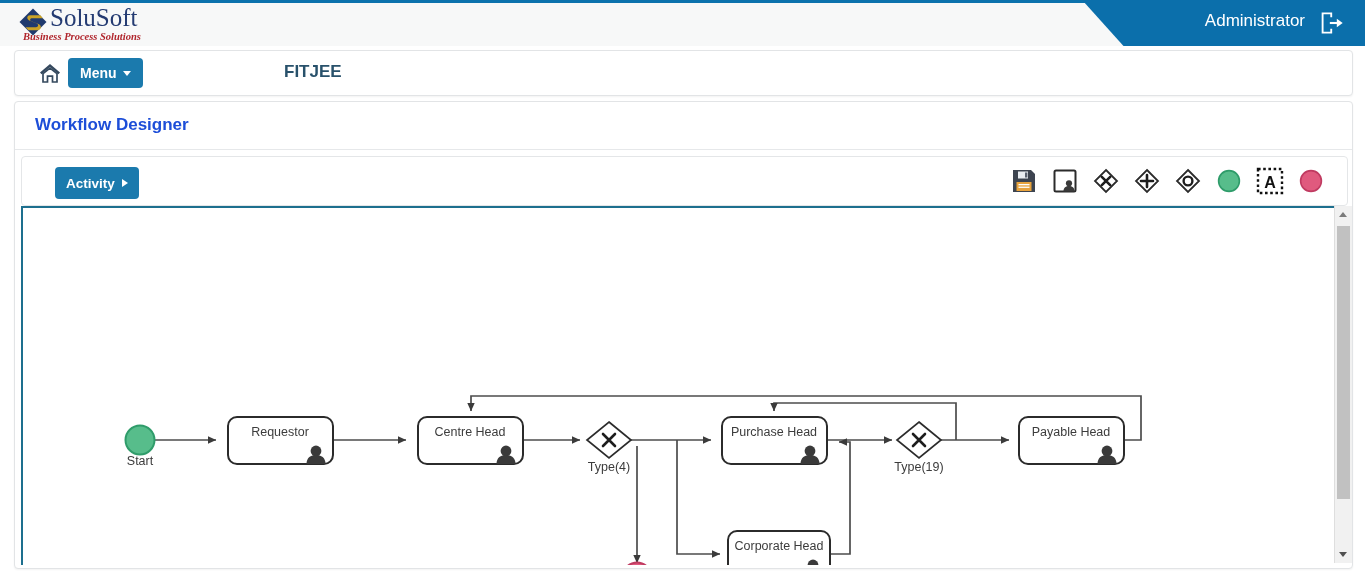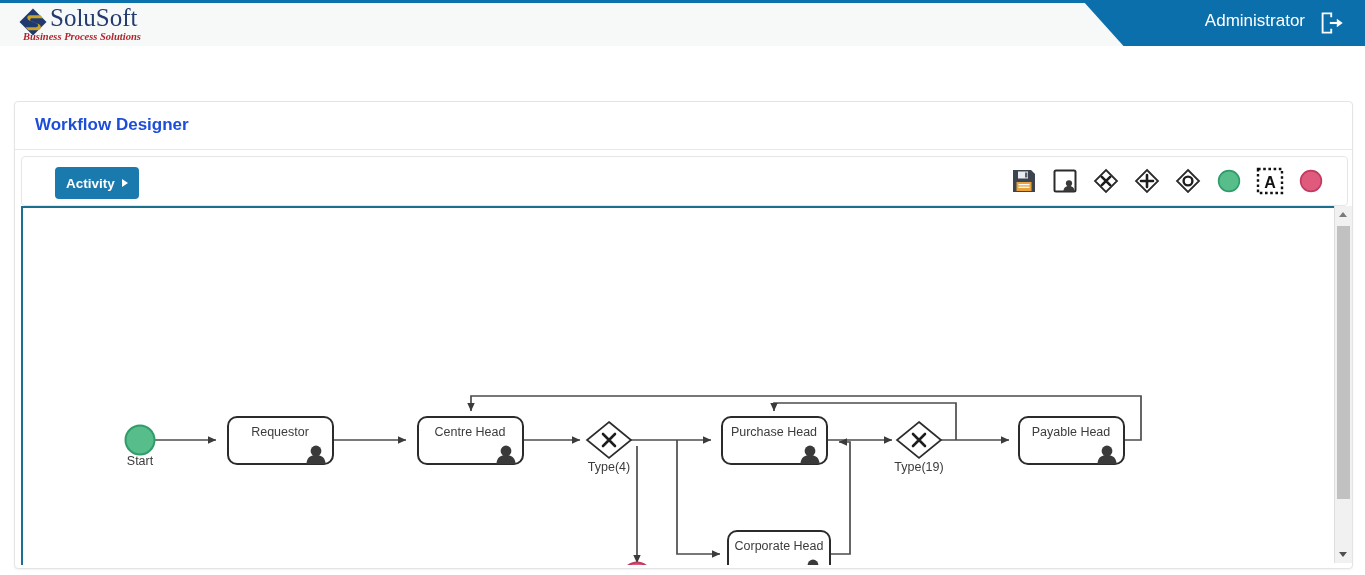--- a/index.html
+++ b/index.html
@@ -146,20 +146,31 @@
     </div>
 
     <div class="admin-label">Administrator</div>
     <svg class="logout-ico" viewBox="0 0 24 24">
       <path d="M4 3 H13 V7 H11.4 V4.6 H5.6 V19.4 H11.4 V17 H13 V21 H4 Z" fill="#ffffff"></path>
       <rect x="11" y="11.1" width="7.6" height="1.8" fill="#ffffff"></rect>
       <polygon points="17,8.4 22,12 17,15.6" fill="#ffffff"></polygon>
     </svg>
   </div>
 
+  <div class="navbar">
+    <svg class="home-ico" viewBox="0 0 26 26">
+      <path d="M13 4 L23 12.5 L21.4 14.3 L13 7.1 L4.6 14.3 L3 12.5 Z" fill="#35495e"></path>
+      <path d="M6 13.6 L13 8 L20 13.6 V22 H15.5 V16.2 H10.5 V22 H6 Z" fill="none" stroke="#35495e" stroke-width="1.7"></path>
+    </svg>
+    <button class="menu-btn">
+      <span>Menu</span>
+      <span class="caret-down"></span>
+    </button>
+    <div class="org-title">FITJEE</div>
+  </div>
 
   <div class="panel">
     <div class="panel-title">Workflow Designer</div>
     <div class="panel-sep"></div>
 
     <div class="toolbar">
       <button class="activity-btn">
         <span>Activity</span>
         <span class="caret-right"></span>
       </button>

